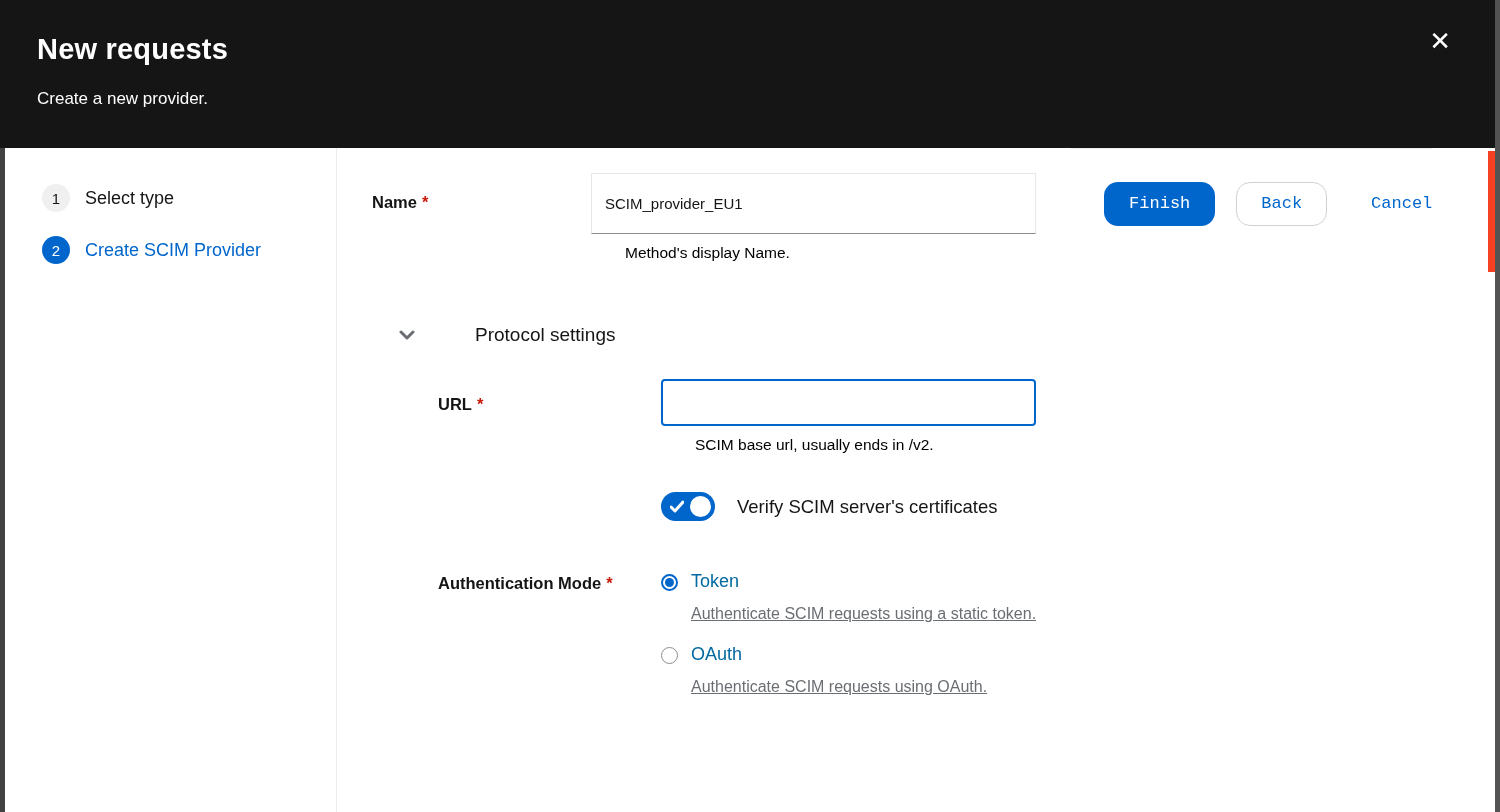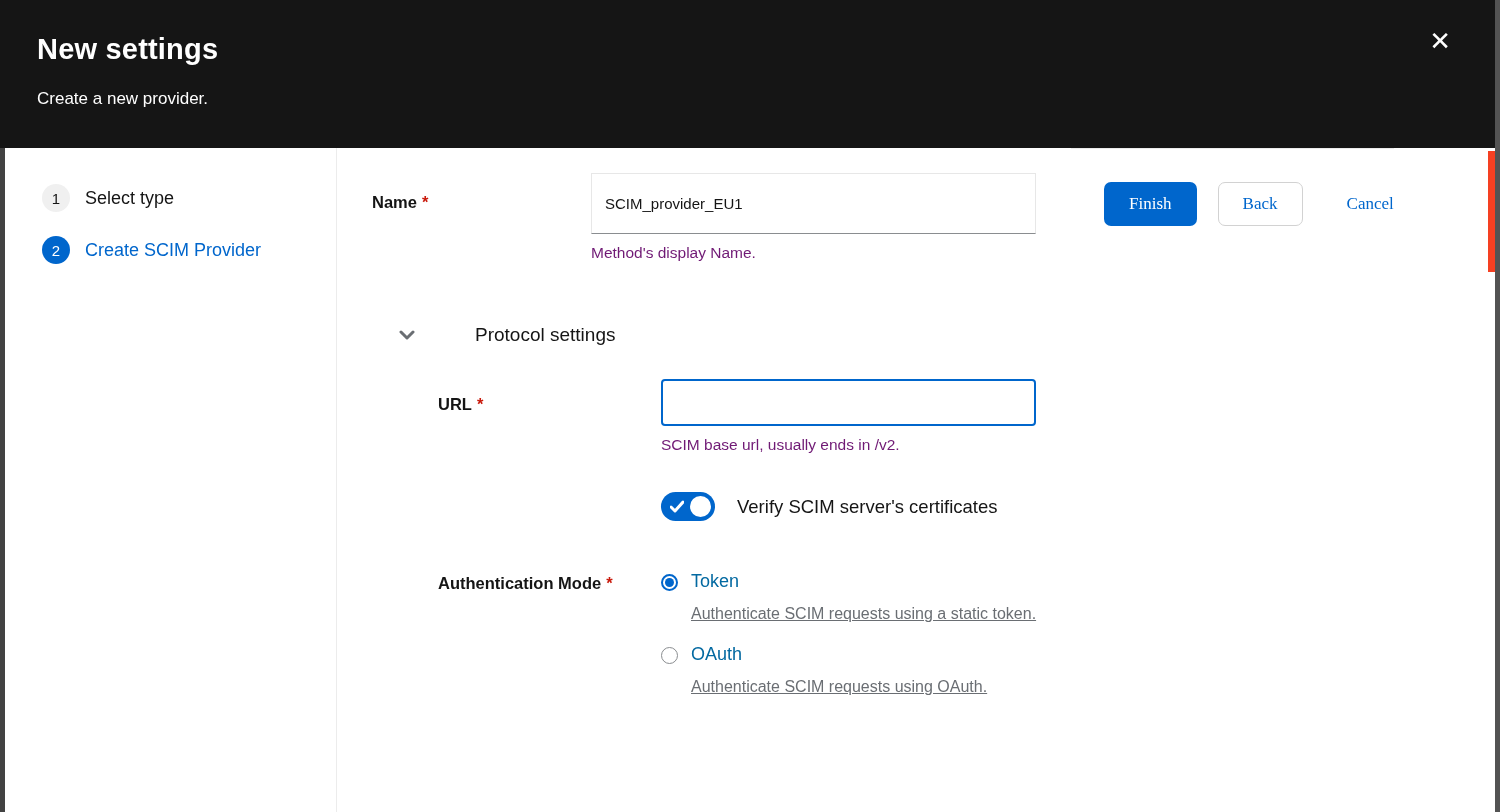--- a/index.html
+++ b/index.html
@@ -48,21 +48,21 @@
 
   
   .form-row { display:grid; grid-template-columns:219px 1fr; }
   .form-label { font-size:16.5px; font-weight:700; color:#151515; padding-top:20px; }
   .required { color:#c9190b; margin-left:5px; font-weight:700; }
   .text-input {
     width:100%; height:61px; background:#fff; color:#151515;
     border:1px solid #e7e7e7; border-bottom:1px solid #8a8d90;
     padding:0 13px; font-size:15px; font-family:inherit; outline:none;
   }
-  .helper-dark { font-size:15.5px; color:#701a75; margin-top:10px; }
+  .helper-dark { font-size:15.5px; color:#000000; margin-top:10px;margin-left:34px; }
 
   .section-header { display:flex; align-items:center; margin:62px 0 0 27px; cursor:pointer;gap:40px; }
   .chevron { width:16px; height:10px; display:block; }
   .section-title { font-size:19px; color:#151515; margin-left:20px; }
 
   .section-content { margin-left:66px; }
   .section-row { display:grid; grid-template-columns:223px 1fr; }
   .row-url { margin-top:33px; }
   .section-row .form-label { padding-top:16px; }
   .url-input {
@@ -91,32 +91,32 @@
   .radio-circle.unchecked { border:1.5px solid #8a8d90; }
   .radio-label { font-size:18px; color:#0369a1; margin-left:13px; }
   .radio-help { font-size:16px; color:#6a6e73; margin-left:30px;text-decoration:underline; }
   .option-gap { margin-top:21px; }
 
   
   .modal-footer {
     height:114px; border-top:1px solid #ebebeb;
     padding:33px 0 0 33px; display:flex; align-items:flex-start;
   }
-  .btn { font-family:Liberation Serif, serif; font-size:17px; cursor:pointer; border-radius:7px; line-height:1.3; }
+  .btn { font-family:Liberation Mono, monospace; font-size:17px; cursor:pointer; border-radius:14px; line-height:1.3; }
   .btn-primary { background:#0066cc; color:#fff; border:none; padding:11px 25px; }
   .btn-secondary { background:#fff; color:#0066cc; border:1px solid #d2d2d2; padding:10px 24px; margin-left:21px; }
   .btn-link { background:none; border:none; color:#0066cc; padding:11px 0; margin-left:44px; }
 </style>
 </head>
 <body>
 
 <div class="screen">
 
   <header class="modal-header">
-    <h1 class="modal-title">New settings</h1>
+    <h1 class="modal-title">New requests</h1>
     <p class="modal-subtitle">Create a new provider.</p>
     <button class="close-btn">✕</button>
   </header>
 
   <div class="modal-body">
 
     <aside class="wizard-nav">
       <div class="wizard-step">
         <span class="step-circle">1</span>
         <span class="step-label">Select type</span>

